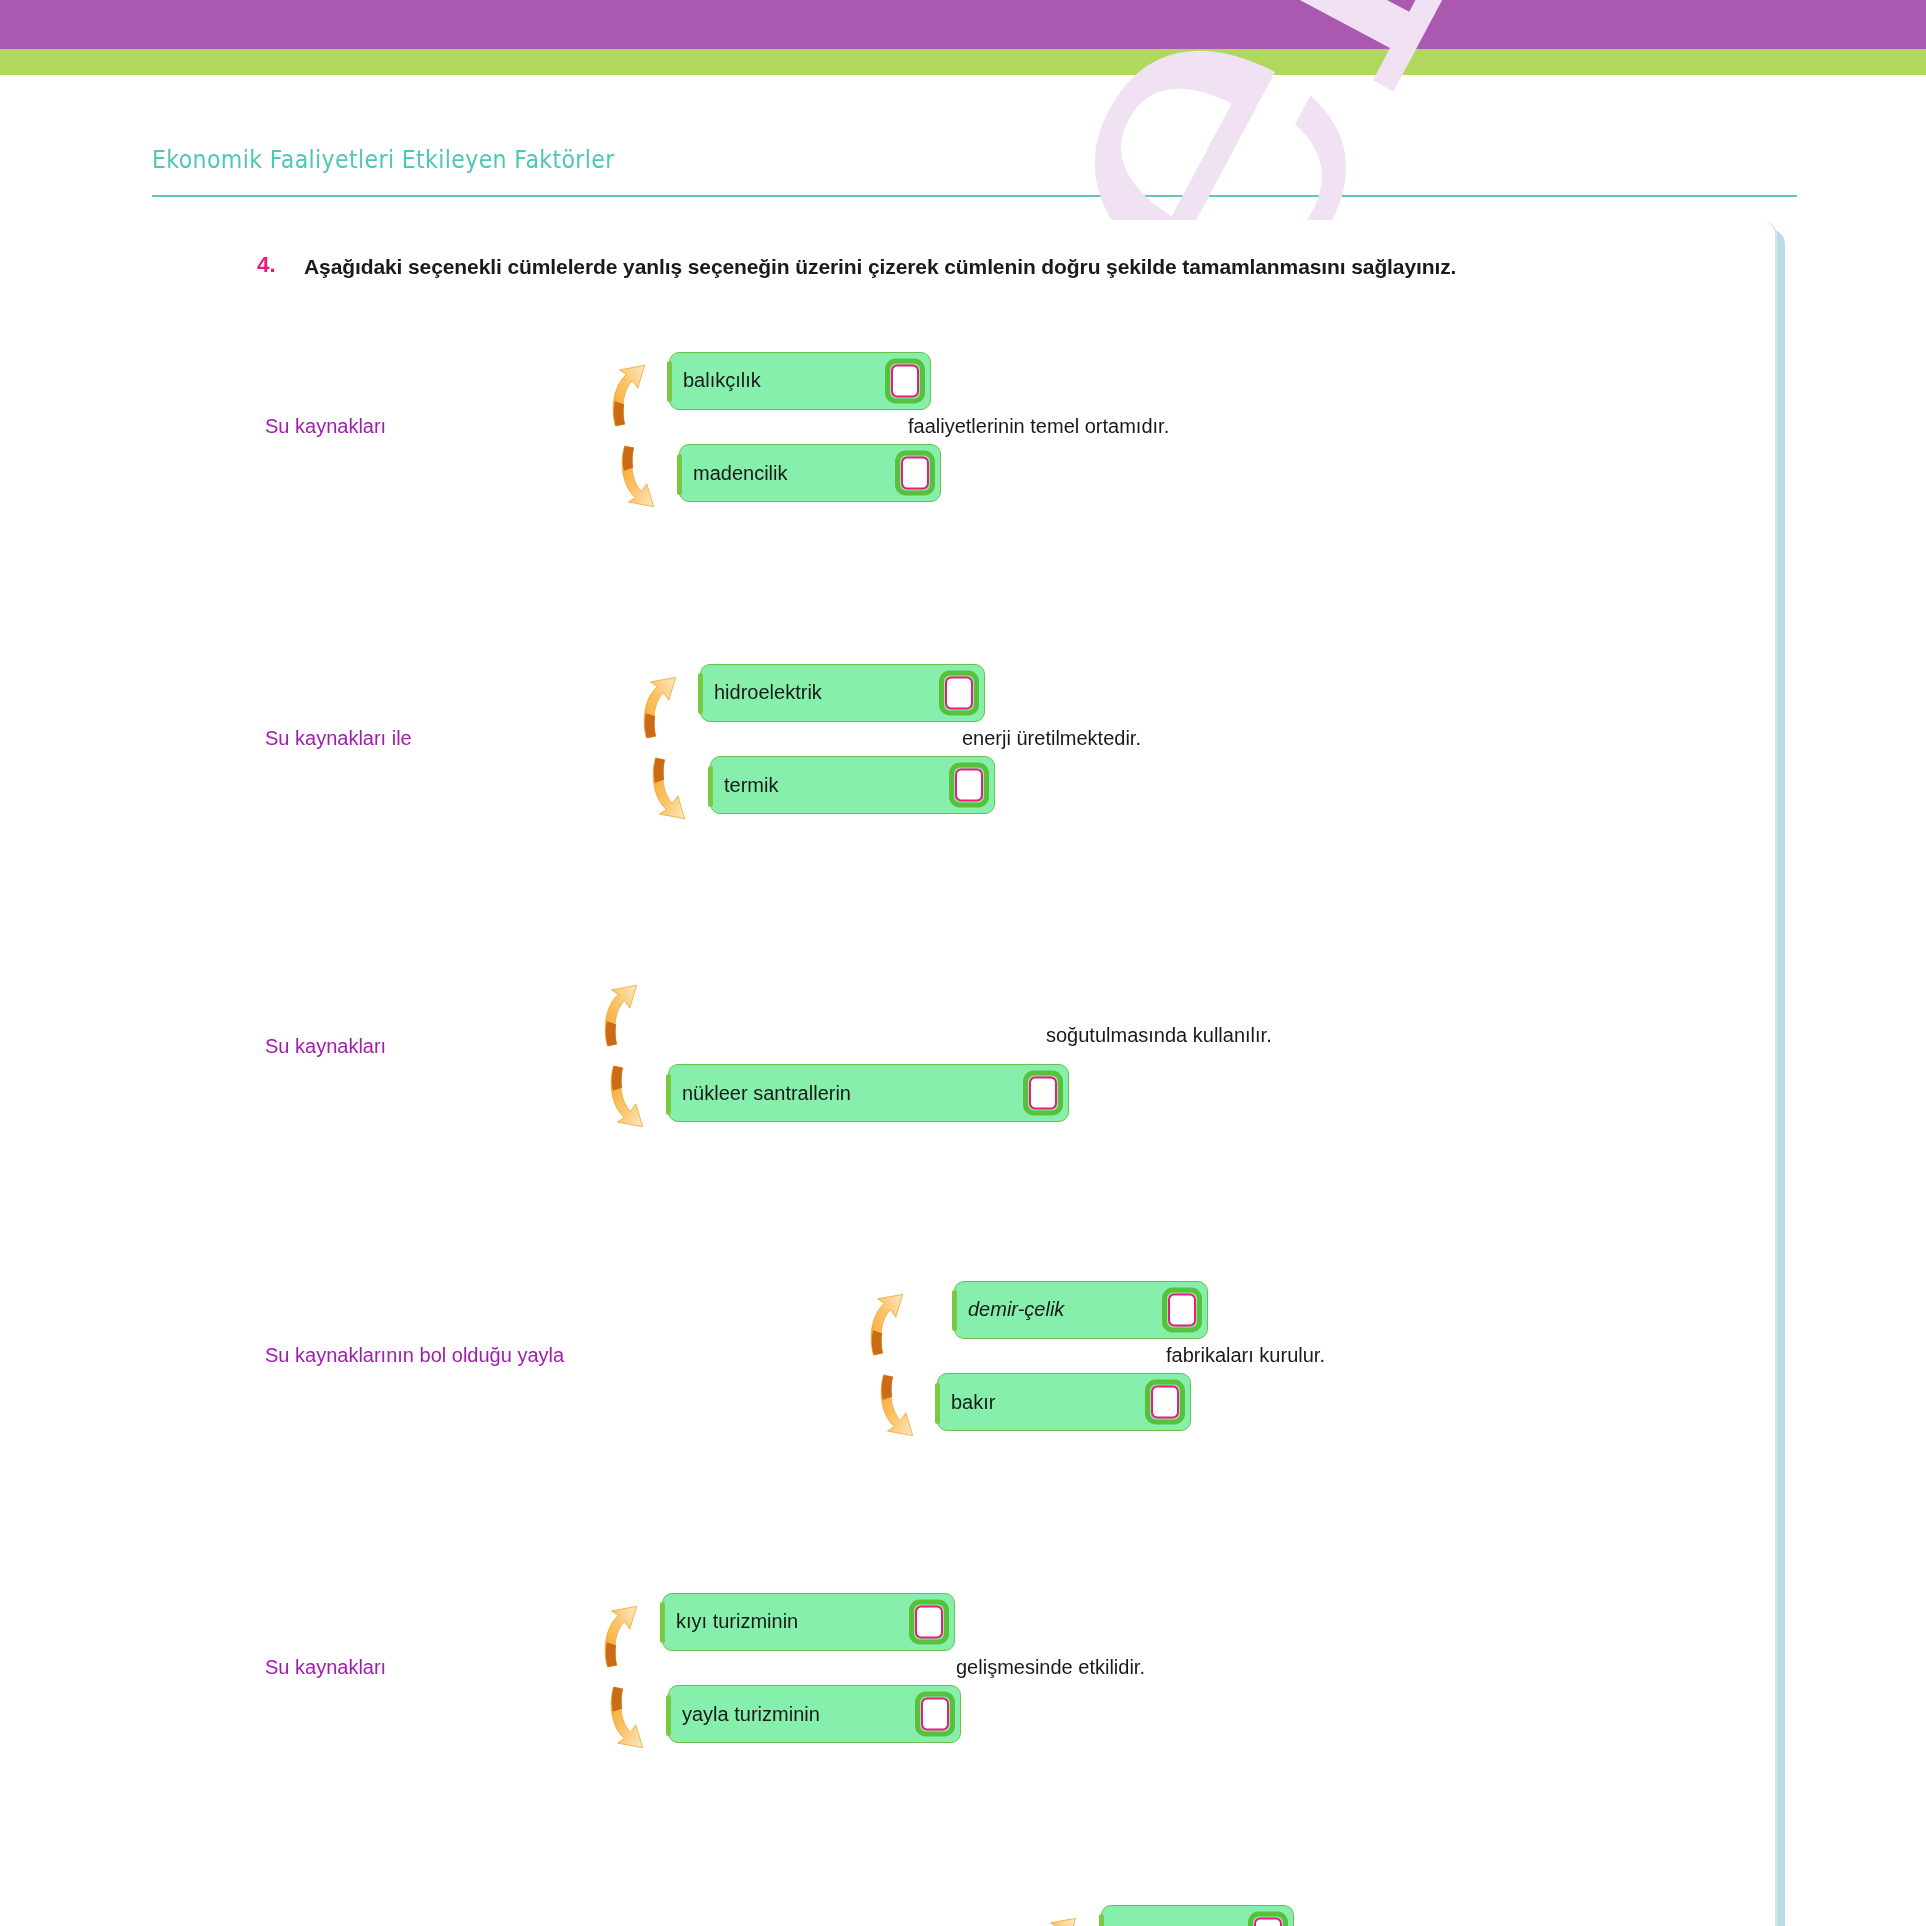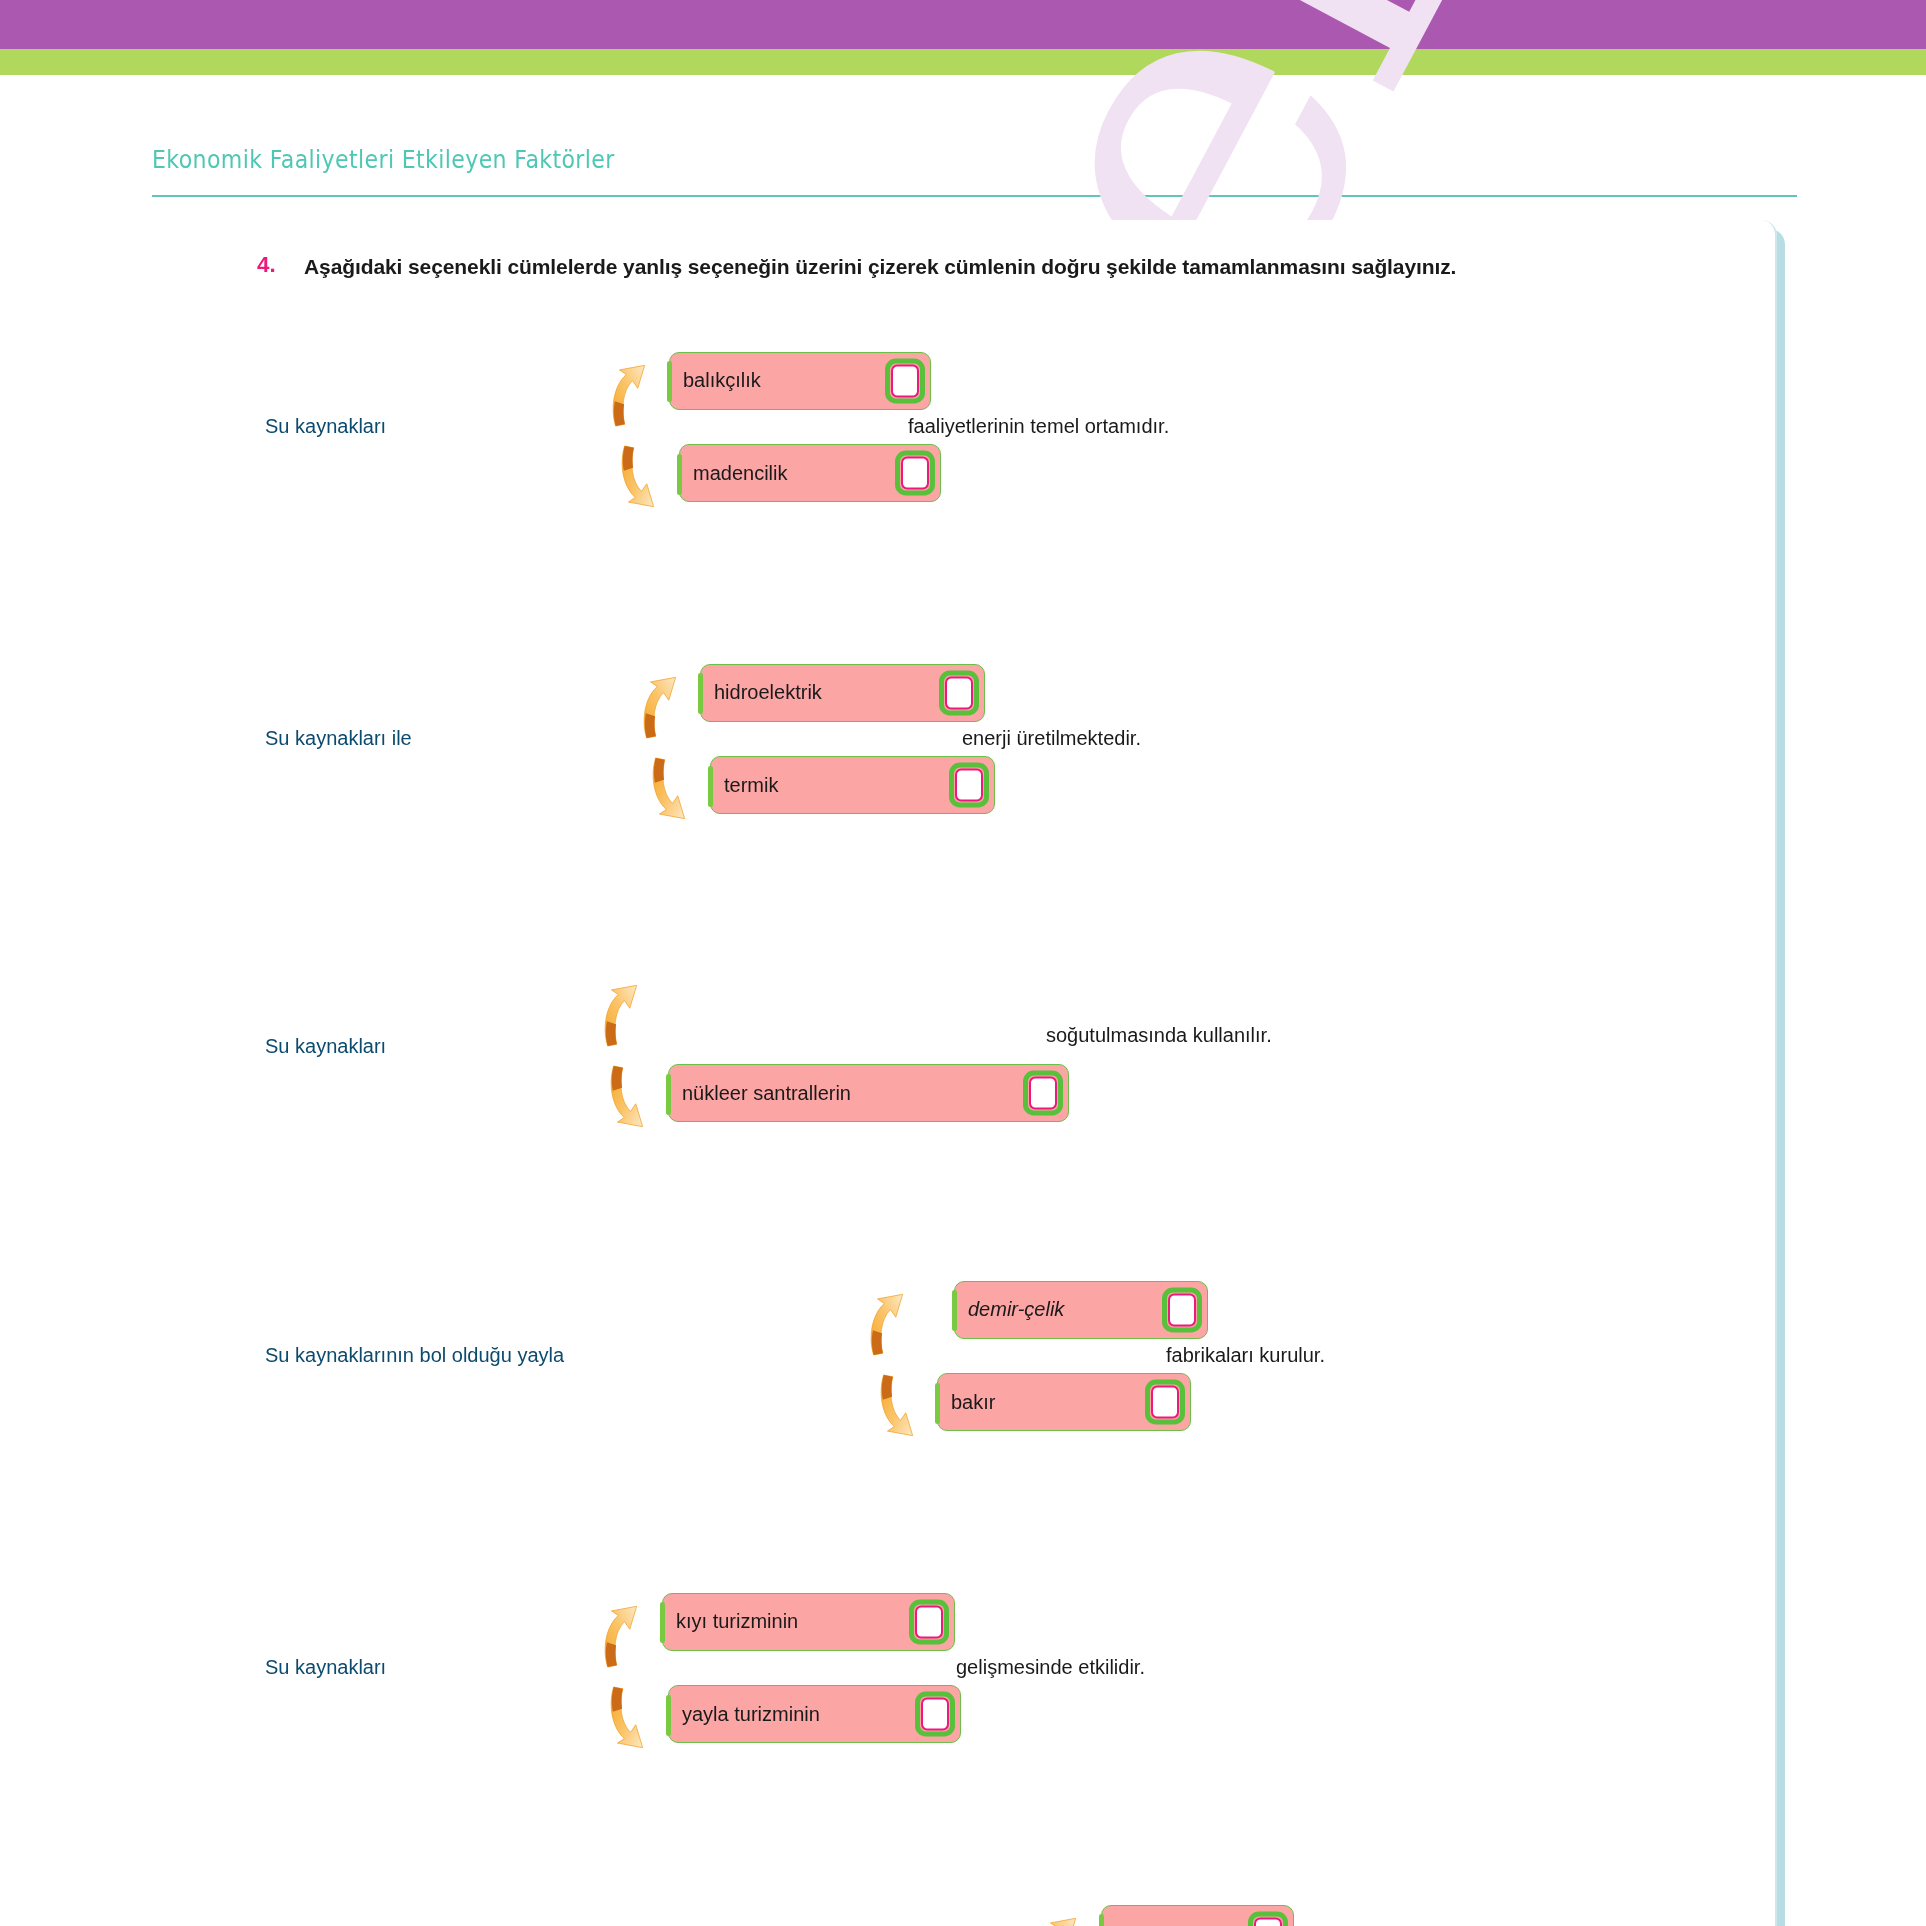--- a/index.html
+++ b/index.html
@@ -120,39 +120,39 @@
   }
 
   
   .group {
     position:absolute;
     z-index:6;
   }
   .stem {
     position:absolute;
     font-size:20px;
-    color:#0c4a6e;
+    color:#a21caf;
     white-space:nowrap;
     font-family:"Liberation Sans", sans-serif;
   }
   .tail {
     position:absolute;
     font-size:20px;
     color:#1a1a1a;
     white-space:nowrap;
     font-family:"Liberation Sans", sans-serif;
   }
 
   
   .opt {
     position:absolute;
     height:58px;
     border:1.5px solid #6cc04a;
     border-radius:10px;
-    background:#fca5a5;
+    background:#86efac;
     display:flex;
     align-items:center;
   }
   .opt::before {
     
     content:"";
     position:absolute;
     left:-2.7px; top:8.5px;
     width:4.2px; height:41px;
     background:#7ac943;

